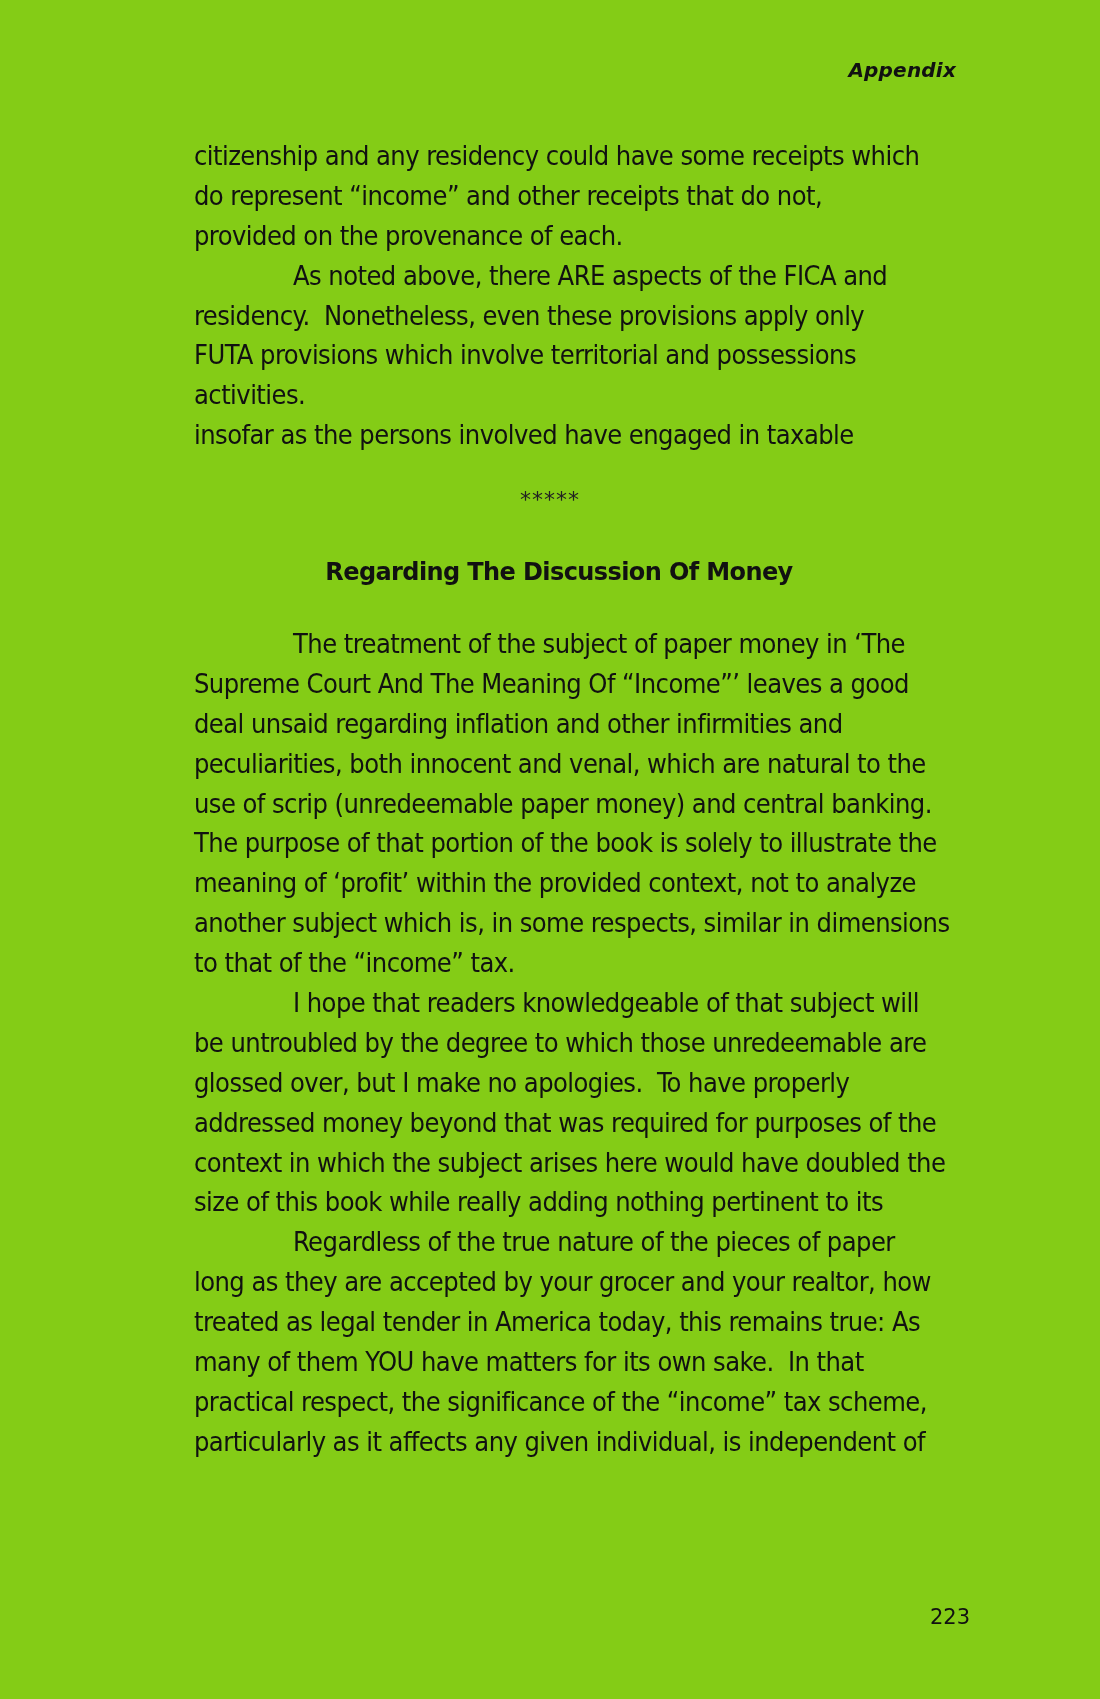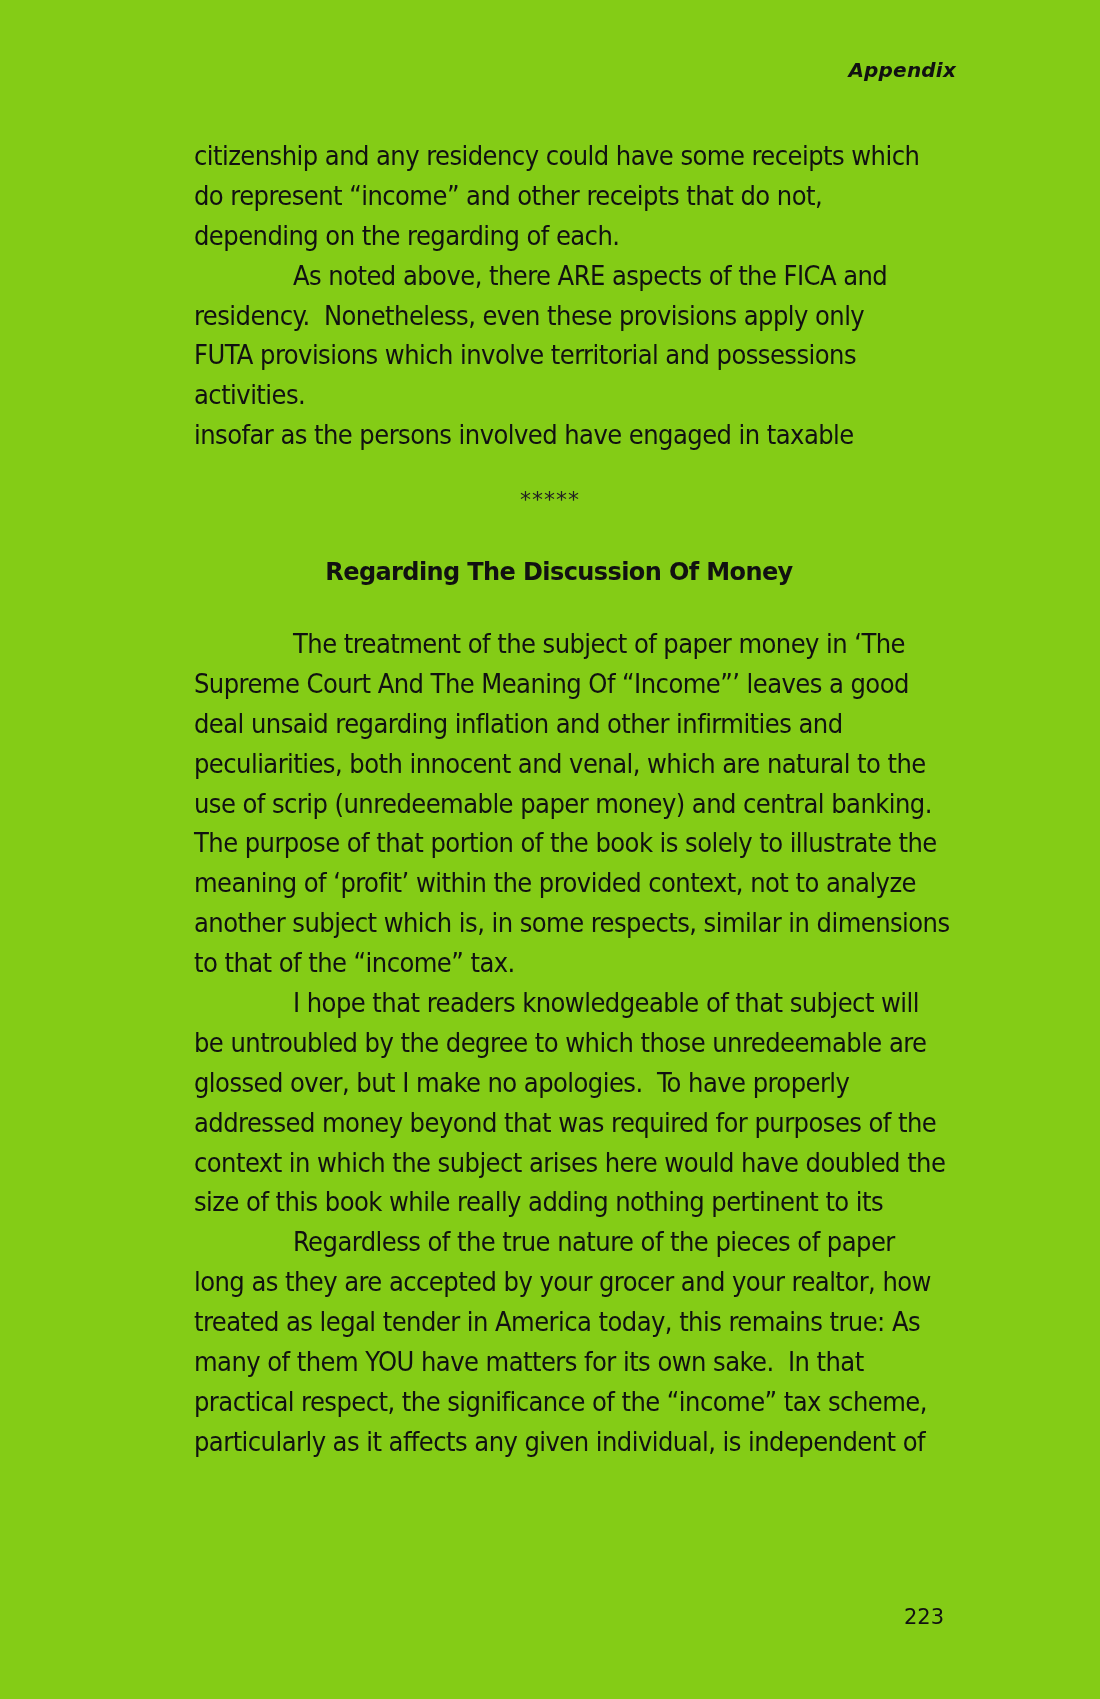--- a/index.html
+++ b/index.html
@@ -22,34 +22,34 @@
       position: absolute; left: 0; width: 1100px; text-align: center; top: 487px;
       font-family: "DejaVu Sans", sans-serif; font-size: 22px; letter-spacing: 1px; color: #222;
     }
     .heading {
       position: absolute; left: 0; width: 1118px; text-align: center; top: 558px;
       font-family: "DejaVu Sans", sans-serif; font-weight: bold; font-size: 24px;
       letter-spacing: -0.6px; color: #111;
     }
     .block2 { top: 624px; }
     .page-number {
-      position: absolute; right: 156px; top: 1605px;
+      position: absolute; right: 130px; top: 1605px;
       font-family: "DejaVu Sans", sans-serif; font-size: 21px; color: #111;
     }
   </style>
 </head>
 <body>
 
 <div class="page">
   <div class="running-head">Appendix</div>
 
   <div class="text-block" id="block1">
       <span class="line">citizenship and any residency could have some receipts which</span>
       <span class="line">do represent “income” and other receipts that do not,</span>
-      <span class="line">depending on the regarding of each.</span>
+      <span class="line">provided on the provenance of each.</span>
       <span class="line indent">As noted above, there ARE aspects of the FICA and</span>
       <span class="line">residency.  Nonetheless, even these provisions apply only</span>
       <span class="line">FUTA provisions which involve territorial and possessions</span>
       <span class="line">activities.</span>
       <span class="line">insofar as the persons involved have engaged in taxable</span>
     </div>
 
   <div class="separator">*****</div>
 
   <div class="heading">Regarding The Discussion Of Money</div>

